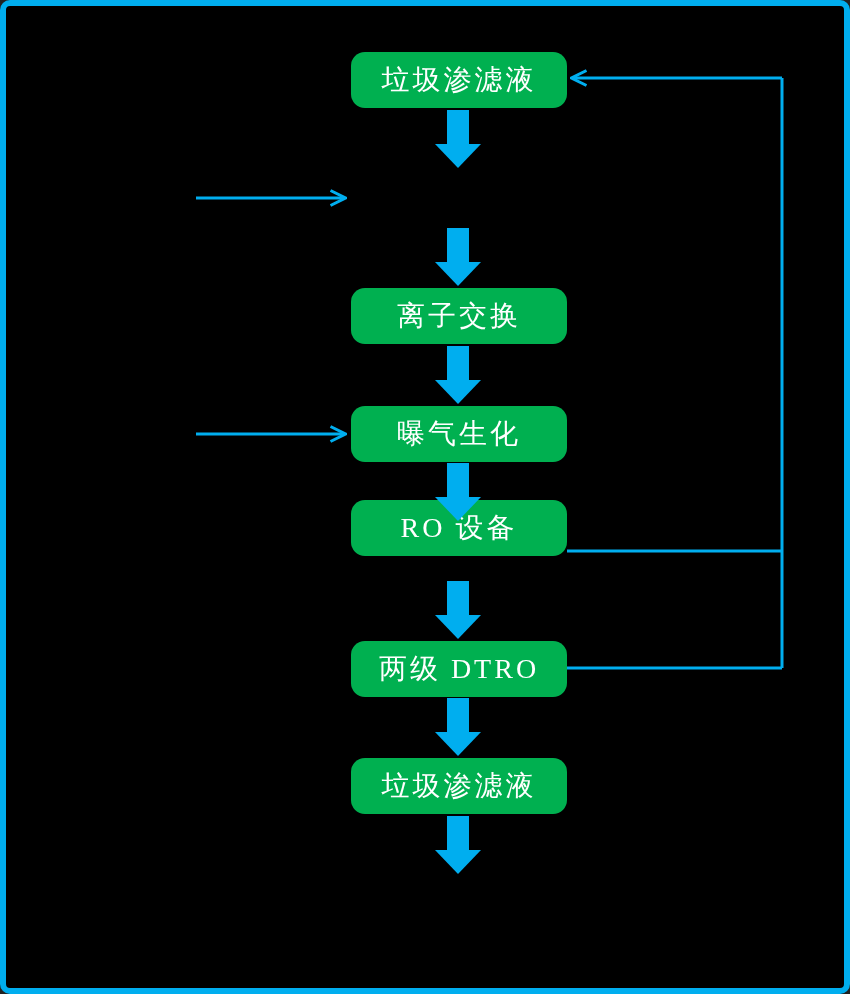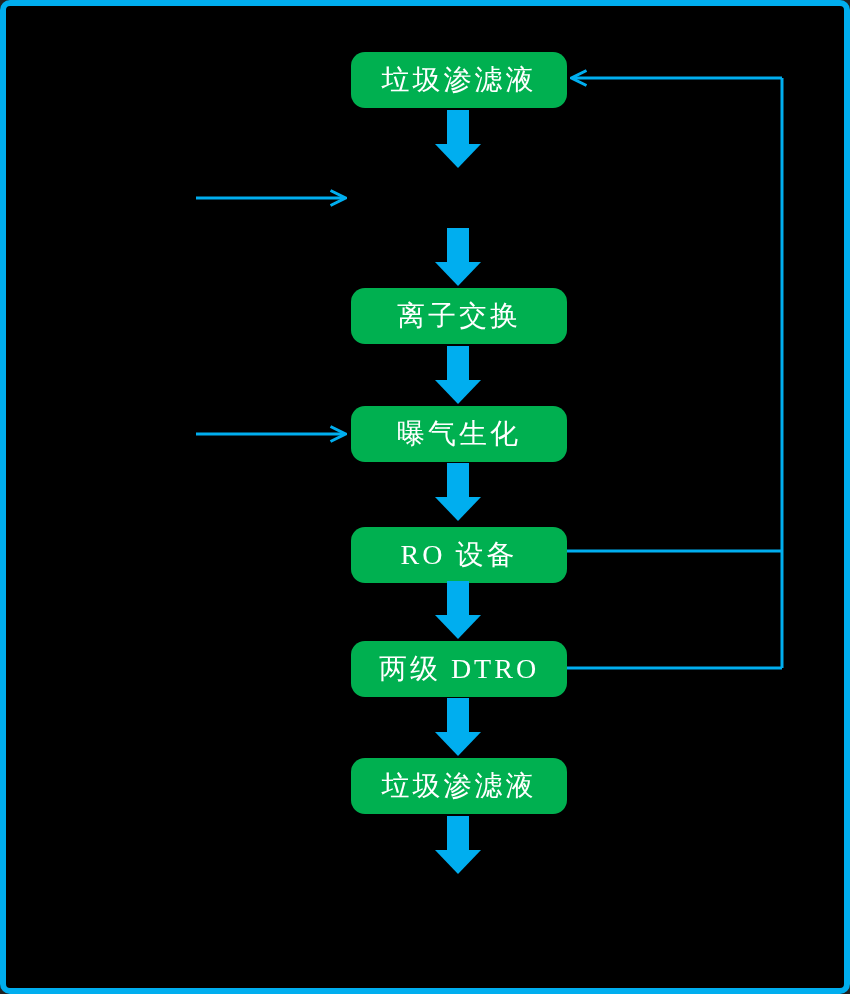--- a/index.html
+++ b/index.html
@@ -97,21 +97,21 @@
 
   <div class="node" style="top:46px">
     <span>垃圾渗滤液</span>
   </div>
   <div class="node" style="top:282px">
     <span>离子交换</span>
   </div>
   <div class="node" style="top:400px">
     <span>曝气生化</span>
   </div>
-  <div class="node" style="top:521px">
+  <div class="node" style="top:494px">
     <span>RO 设备</span>
   </div>
   <div class="node" style="top:635px">
     <span>两级 DTRO</span>
   </div>
   <div class="node" style="top:752px">
     <span>垃圾渗滤液</span>
   </div>
 
   <div class="block-arrow" style="top:104px">

